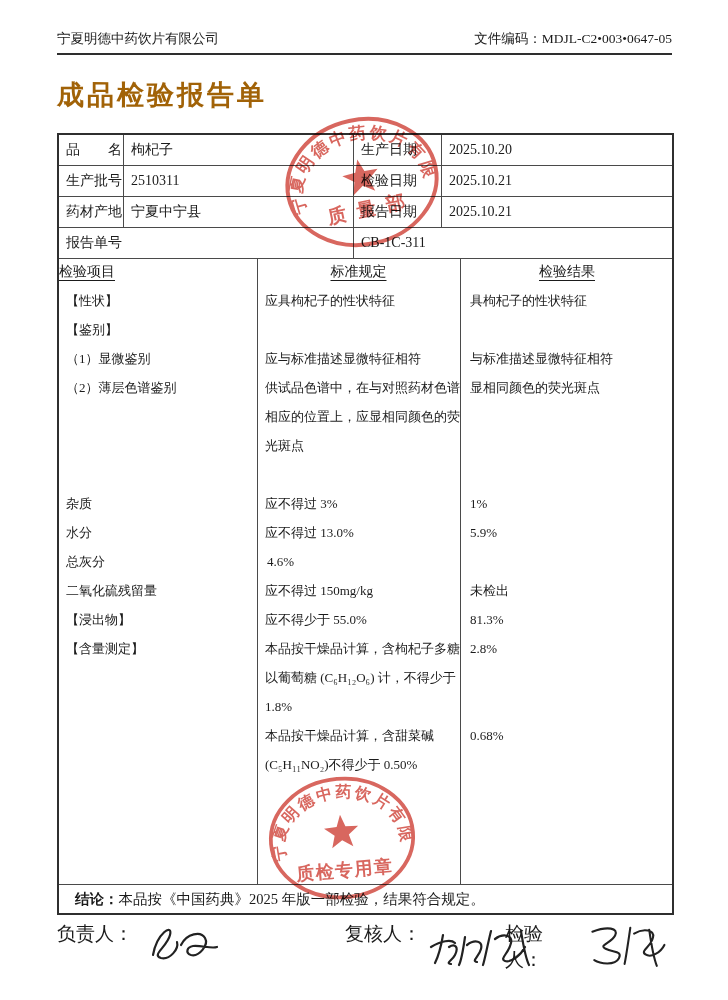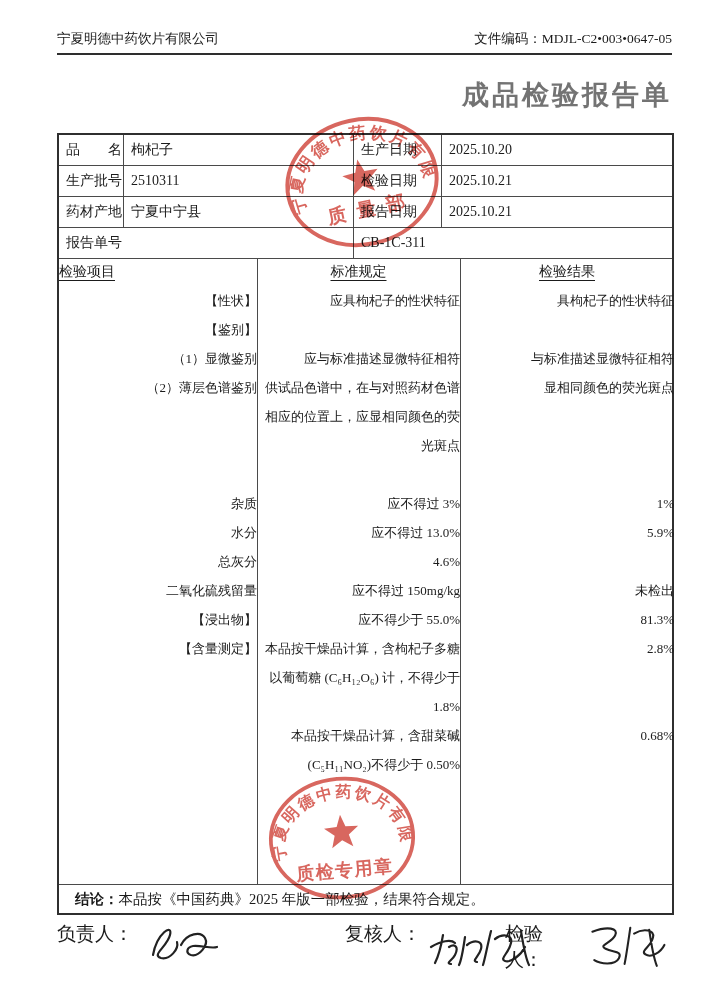--- a/index.html
+++ b/index.html
@@ -6,43 +6,43 @@
   html,body { background:#ffffff; }
   body { font-family:"Liberation Serif","DejaVu Serif",serif; color:#1b1b1b; }
   .page { position:relative; width:728px; height:1000px; background:#ffffff; overflow:hidden;
           padding:30px 56px 0 57px;border-radius:12px; }
 
   
   .doc-header { display:flex; justify-content:space-between; align-items:flex-end;
                 font-size:13.5px; padding-bottom:5px; border-bottom:2px solid #2e2e2e; }
 
   
-  .title { text-align:right; font-size:27px; font-weight:bold; letter-spacing:3px;
-           margin-top:22px; margin-bottom:20px; color:#737373; }
+  .title { text-align:left; font-size:27px; font-weight:bold; letter-spacing:3px;
+           margin-top:22px; margin-bottom:20px; color:#a16207; }
 
   
   .report-table { width:617px; border:2px solid #2f2f2f; }
   .info-row { display:grid; grid-template-columns:65px 230px 88px 230px; height:31px;
               border-bottom:1px solid #4a4a4a; font-size:14px; }
   .info-row.wide { grid-template-columns:295px 318px; }
   .info-row .icell { line-height:30px; padding-left:7px; border-right:1px solid #4a4a4a;
                      overflow:hidden; white-space:pre; }
   .info-row .icell:last-child { border-right:none; }
 
   
   .main-region { position:relative; }
   .vline { position:absolute; top:0; bottom:0; width:1px; background:#4a4a4a; }
   .v1 { left:198px; } .v2 { left:401px; }
   .thead { display:grid; grid-template-columns:198px 203px 214px; height:27px;
            font-size:14px; padding-top:4px; }
   .hcell { text-align:center; }
   .hcell.h-item { text-align:left; }
   .u { text-decoration:underline; text-underline-offset:4px; }
   .trow { display:grid; grid-template-columns:198px 203px 214px; font-size:13px; }
-  .trow .bc { line-height:29px; white-space:pre; overflow:visible;text-align:right; }
+  .trow .bc { line-height:29px; white-space:pre; overflow:visible; }
   .trow .c1 { padding-left:7px; }
   .trow .c2 { padding-left:8px; }
   .trow .c3 { padding-left:10px; }
   .spacer { height:105px; }
 
   
   .conclusion { border-top:1px solid #4a4a4a; height:29px; line-height:28px;
                 font-size:14.5px; padding-left:16px; white-space:pre; }
   .c-label { font-weight:bold; }
 

